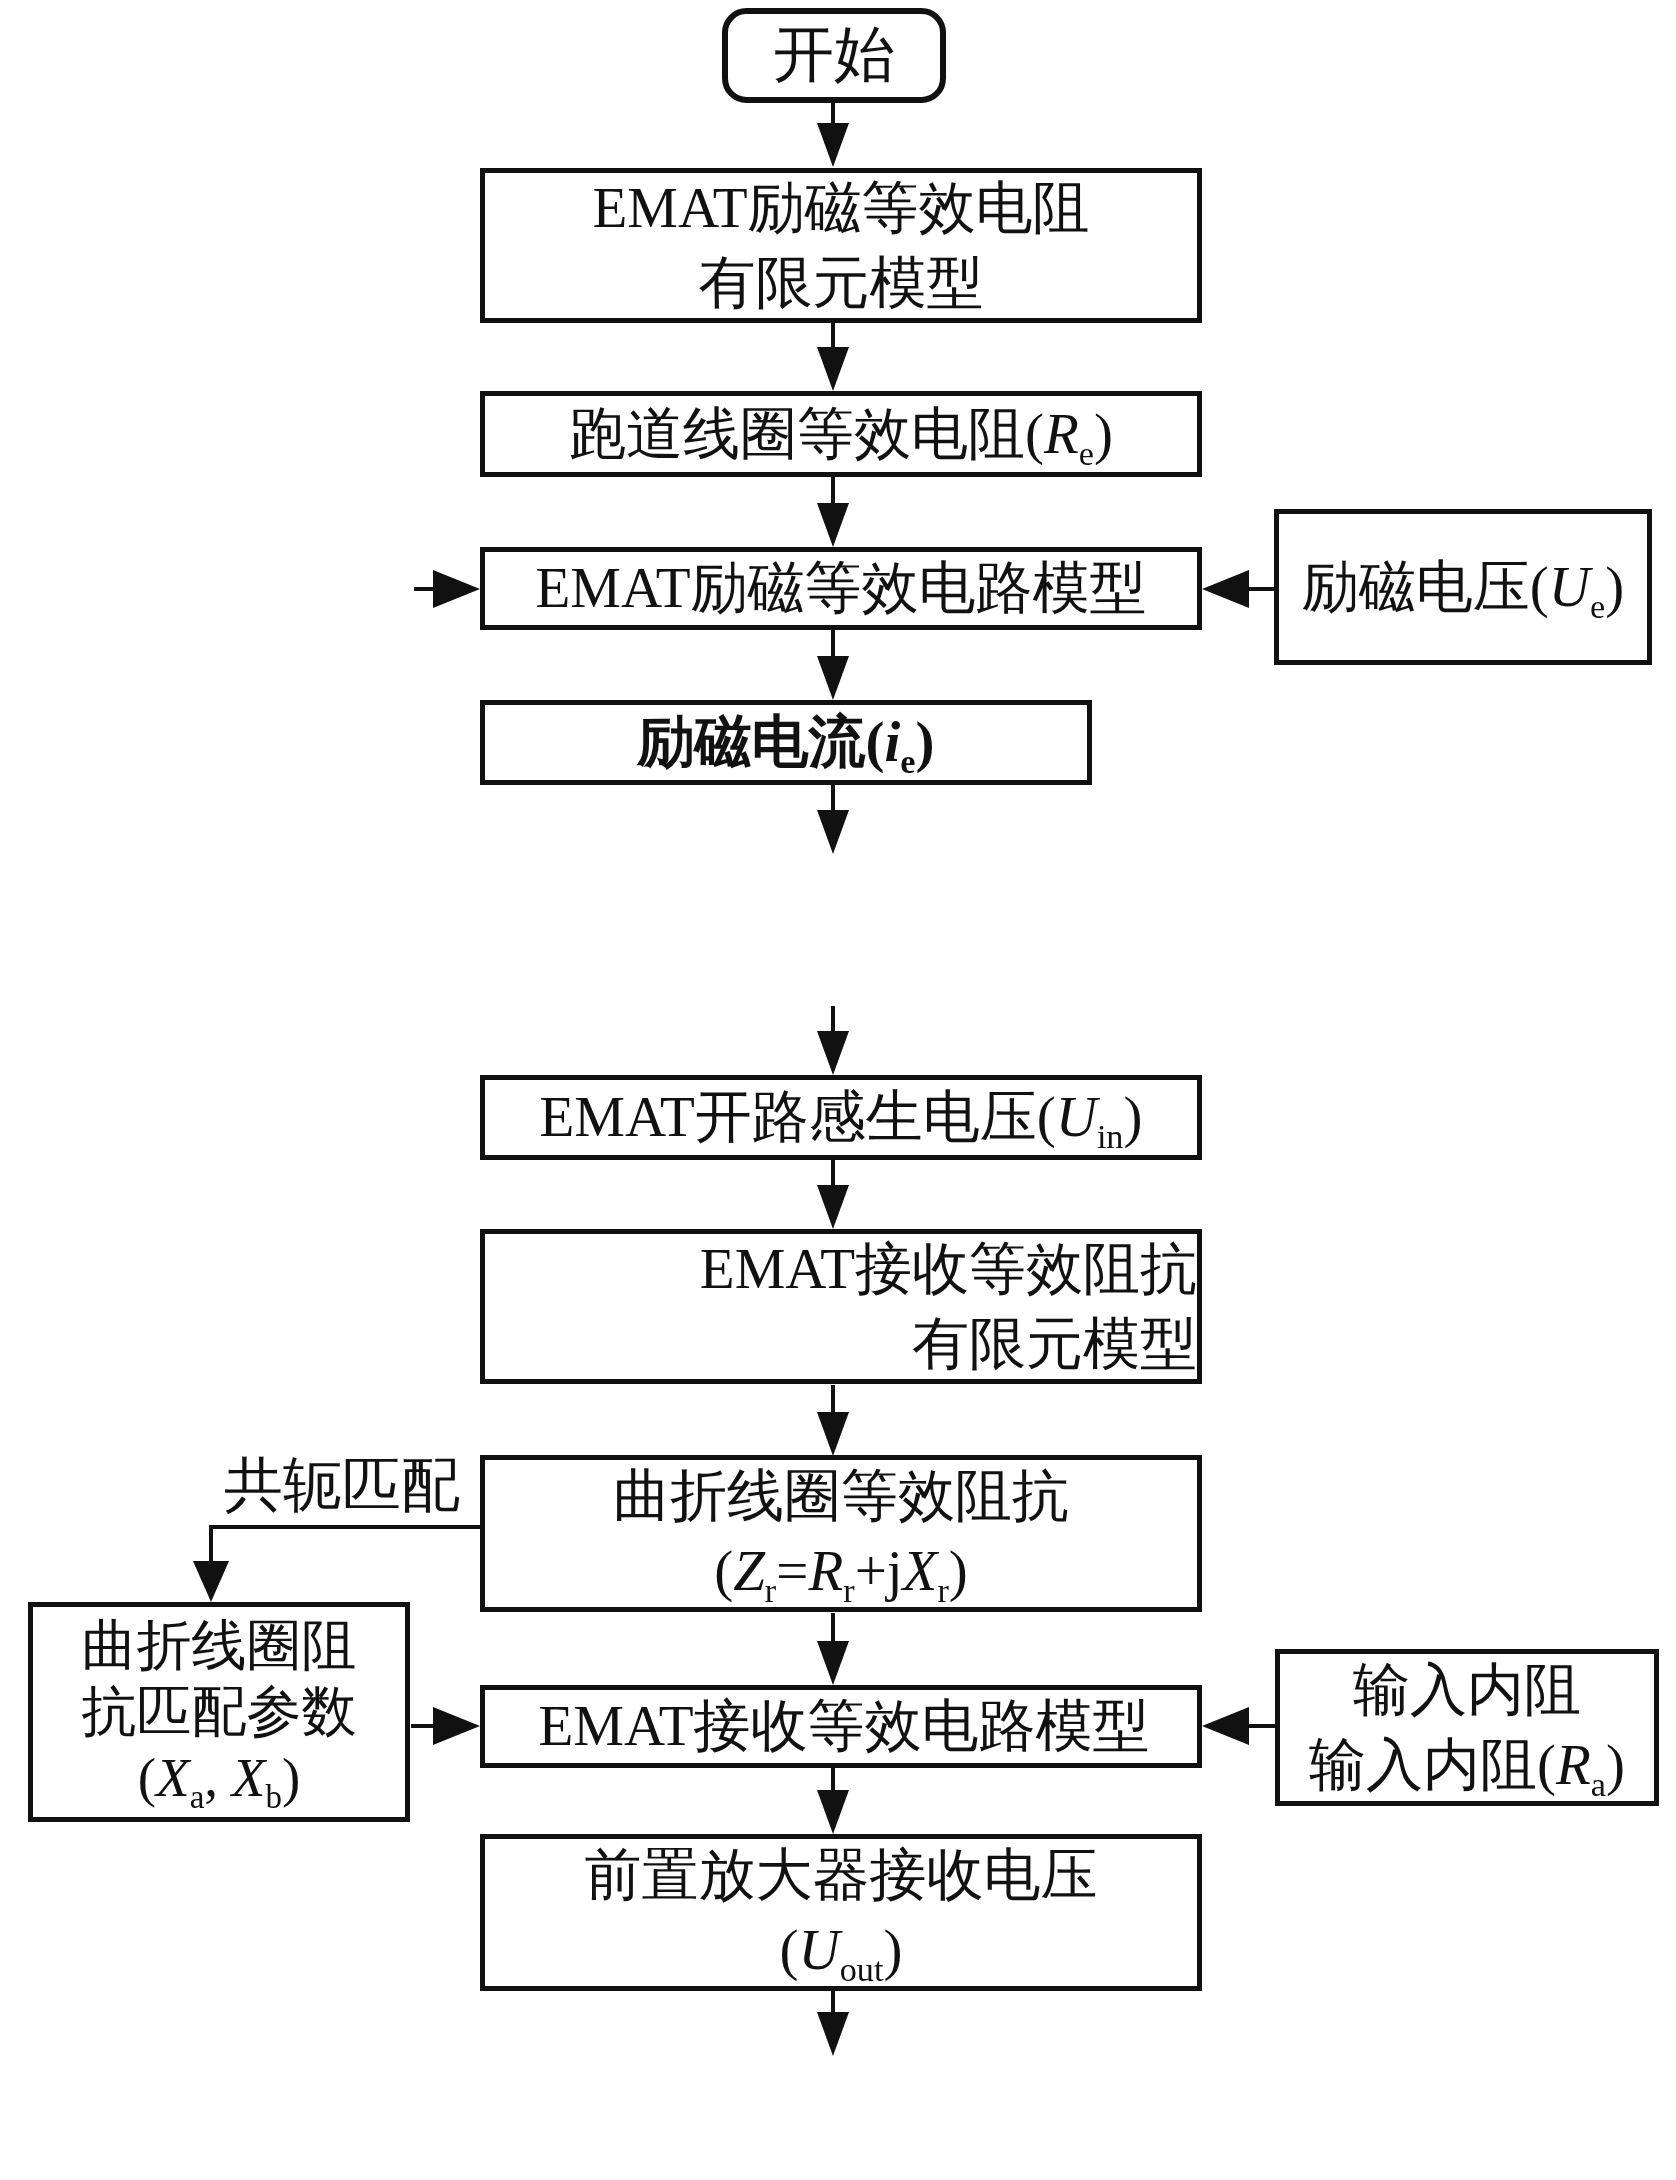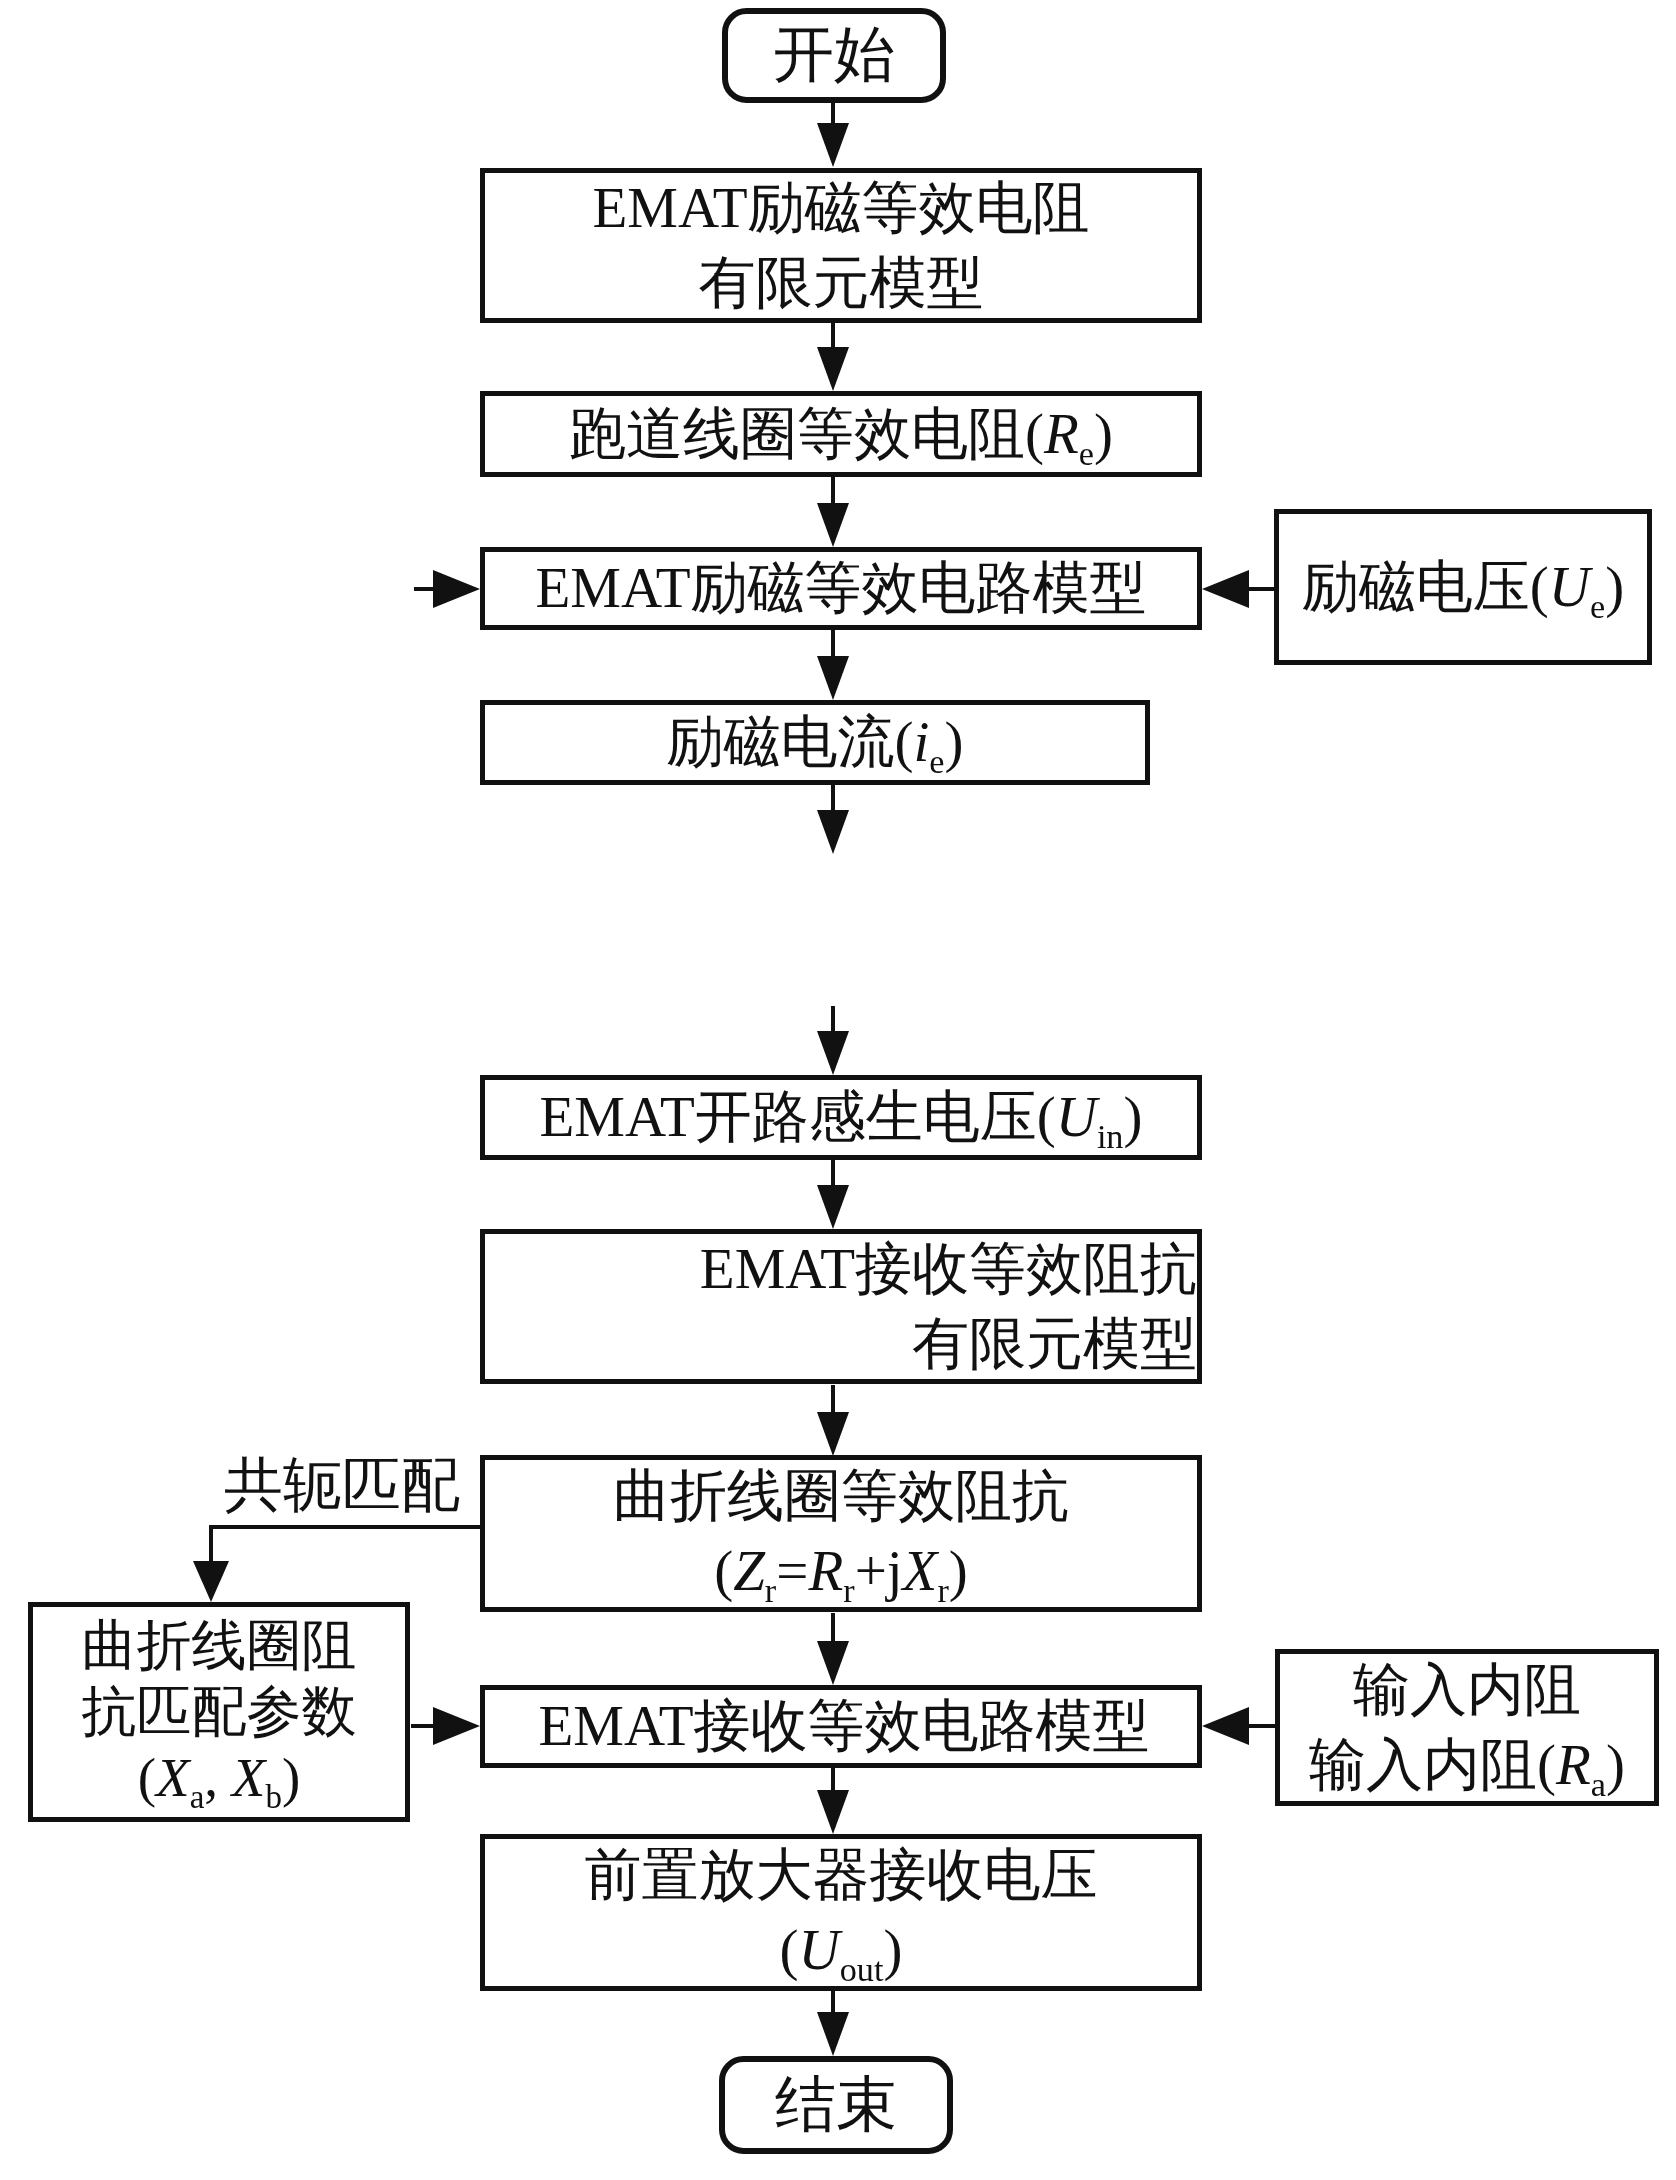--- a/index.html
+++ b/index.html
@@ -30,38 +30,35 @@
   .edge-label{position:absolute;font-size:59px;line-height:1.05;white-space:nowrap;}
 </style>
 </head>
 <body>
 
 <div class="canvas">
 
   <div class="box terminal" style="left:722px;top:7.6px;width:224px;height:95px;">
     <div class="bline"><span>开始</span></div>
   </div>
-  <div class="box terminal" style="left:719px;top:2056px;width:234px;height:98px;">
-    <div class="bline"><span>结束</span></div>
-  </div>
 
   <div class="box" style="left:480px;top:168px;width:722px;height:155px;">
     <div class="bline"><span>EMAT励磁等效电阻</span></div>
     <div class="bline"><span>有限元模型</span></div>
   </div>
 
   <div class="box" style="left:480px;top:391px;width:722px;height:86px;">
     <div class="bline"><span>跑道线圈等效电阻(</span><span class="iv">R</span><sub>e</sub><span>)</span></div>
   </div>
 
   <div class="box" style="left:480px;top:547px;width:722px;height:83px;">
     <div class="bline"><span>EMAT励磁等效电路模型</span></div>
   </div>
 
-  <div class="box" style="left:480px;top:700px;width:670px;height:85px;">
+  <div class="box" style="left:480px;top:700px;width:612px;height:85px;font-weight:bold;">
     <div class="bline"><span>励磁电流(</span><span class="iv">i</span><sub>e</sub><span>)</span></div>
   </div>
 
 
   <div class="box" style="left:480px;top:1075px;width:722px;height:85px;">
     <div class="bline"><span>EMAT开路感生电压(</span><span class="iv">U</span><sub>in</sub><span>)</span></div>
   </div>
 
   <div class="box" style="left:480px;top:1229px;width:722px;height:155px;align-items:flex-end;">
     <div class="bline"><span>EMAT接收等效阻抗</span></div>

